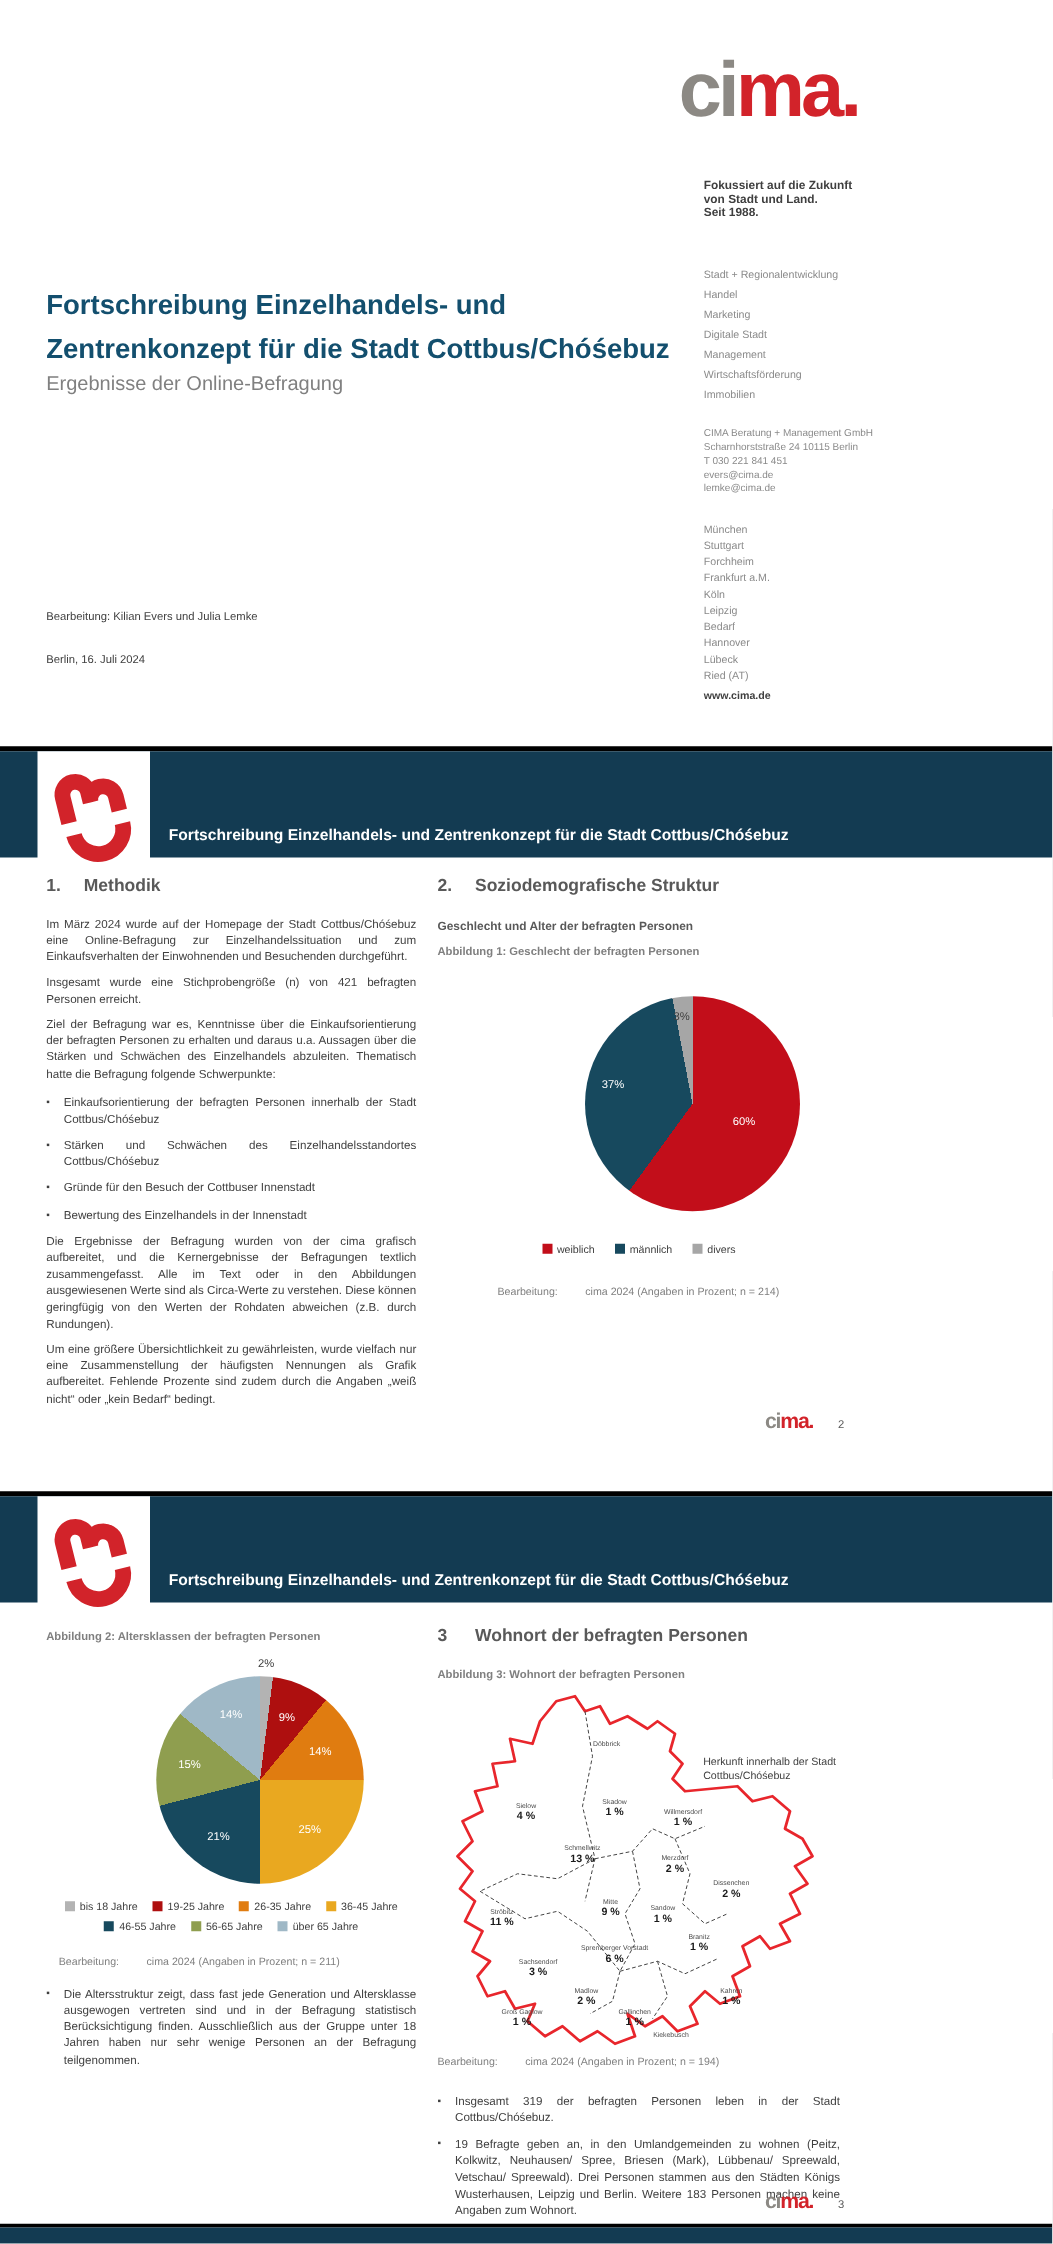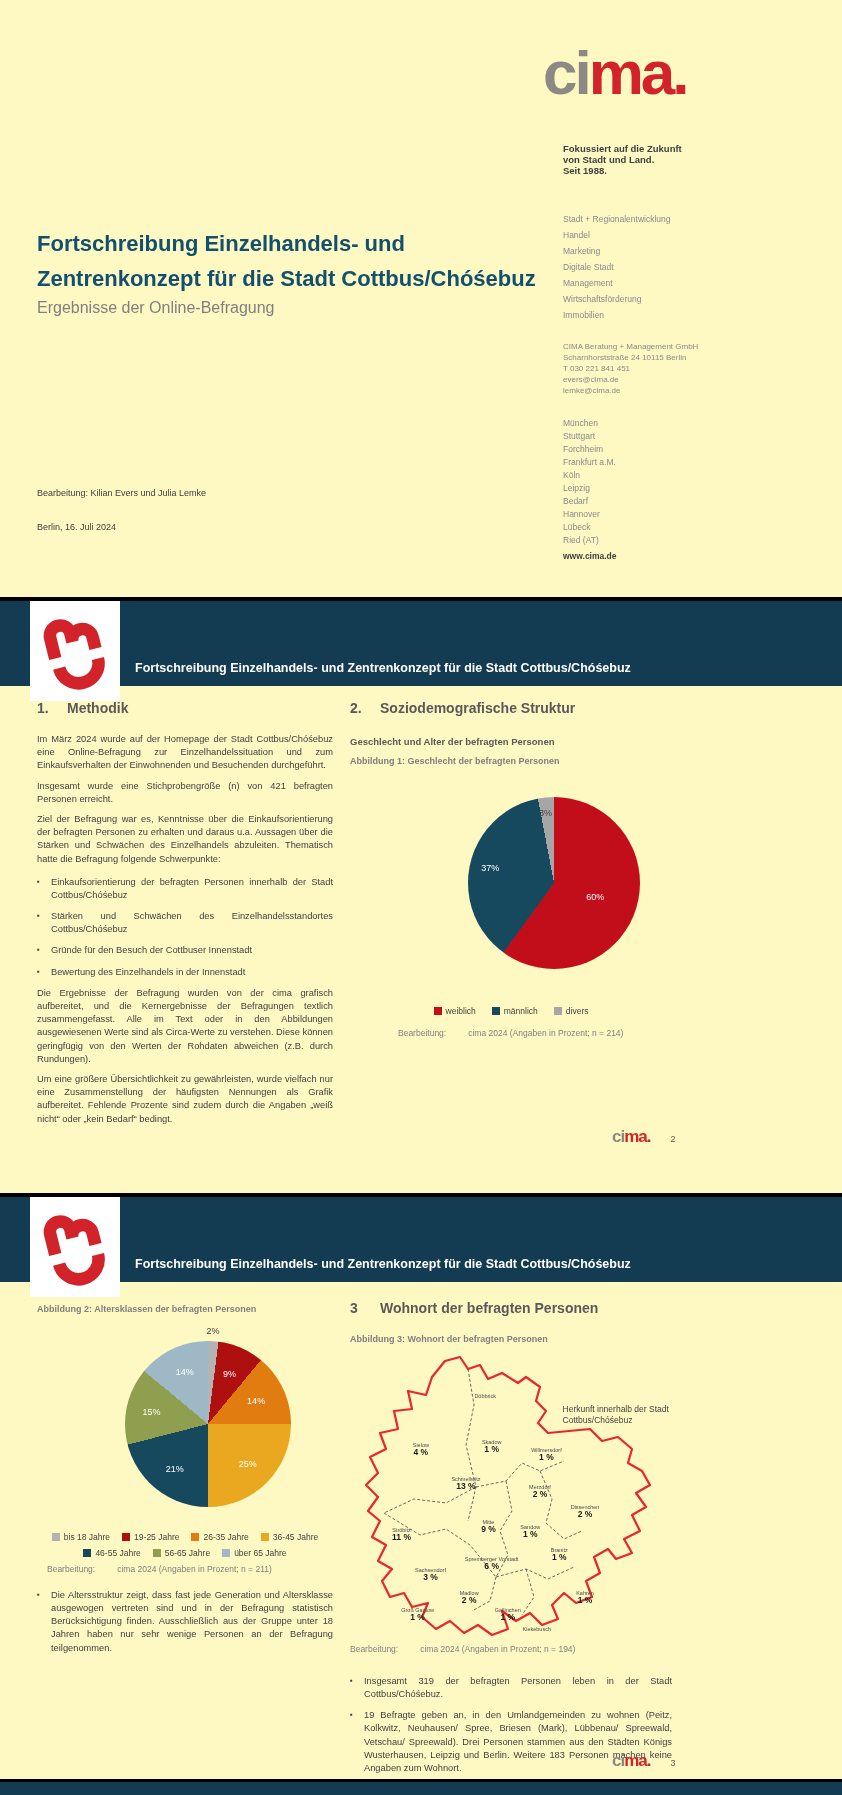--- a/index.html
+++ b/index.html
@@ -1,16 +1,16 @@
 <!DOCTYPE html>
 <html><head>
 <meta charset="utf-8">
 <style>
   html,body{margin:0;padding:0;background:#e8e8e8;}
-  .page{position:relative;width:842px;height:1795px;margin:0 auto;background:#fef9c3;
+  .page{position:relative;width:842px;height:1795px;margin:0 auto;background:#ffffff;
         font-family:"Liberation Sans",sans-serif;color:#3f3f3f;overflow:hidden;}
   .abs{position:absolute;}
 
   
   .cima-word{font-weight:bold;letter-spacing:-1px;line-height:1;}
   .cima-ci{color:#8c8984;}
   .cima-ma{color:#d2232a;}
   .logo-big{left:543px;top:42px;font-size:62px;letter-spacing:-3px;}
   .logo-small{font-size:17px;letter-spacing:-1px;}
 
@@ -40,21 +40,21 @@
   .col p{margin:0 0 7px 0;}
   .li{position:relative;padding-left:14px;margin:0 0 8px 0;text-align:justify;}
   .li::before{content:"▪";position:absolute;left:0;top:0;font-size:8px;color:#3f3f3f;}
   .subhead{font-weight:bold;color:#595959;margin:0 0 6px 0;font-size:9.5px;text-align:left;}
   .figcap{font-size:9px;font-weight:bold;color:#7f7f7f;margin:4px 0 6px 0;text-align:left;}
 
   
   .fig{position:relative;}
   .pie{position:absolute;border-radius:50%;}
   .pie-label{position:absolute;transform:translate(-50%,-50%);font-size:9px;color:#fff;}
-  .legend{position:absolute;left:0;right:0;display:flex;justify-content:center;gap:16px;flex-wrap:wrap;margin-top:12px;}
+  .legend{position:absolute;left:0;right:0;display:flex;justify-content:center;gap:16px;flex-wrap:wrap;}
   .legend-item{display:flex;align-items:center;gap:4px;font-size:8.5px;color:#3f3f3f;white-space:nowrap;}
   .sw{width:8px;height:8px;display:inline-block;}
   .source-row{position:absolute;font-size:8.5px;color:#808080;display:flex;gap:22px;align-items:center;}
 
   
   .map-wrap{position:absolute;left:0;top:0;width:322px;height:285px;}
   .map-wrap svg{position:absolute;left:0;top:0;}
   .district{position:absolute;transform:translate(-50%,-50%);text-align:center;line-height:1.1;white-space:nowrap;}
   .dname{display:block;font-size:5.5px;color:#4a4a4a;}
   .dpct{display:block;font-size:8.5px;font-weight:bold;color:#1a1a1a;}

